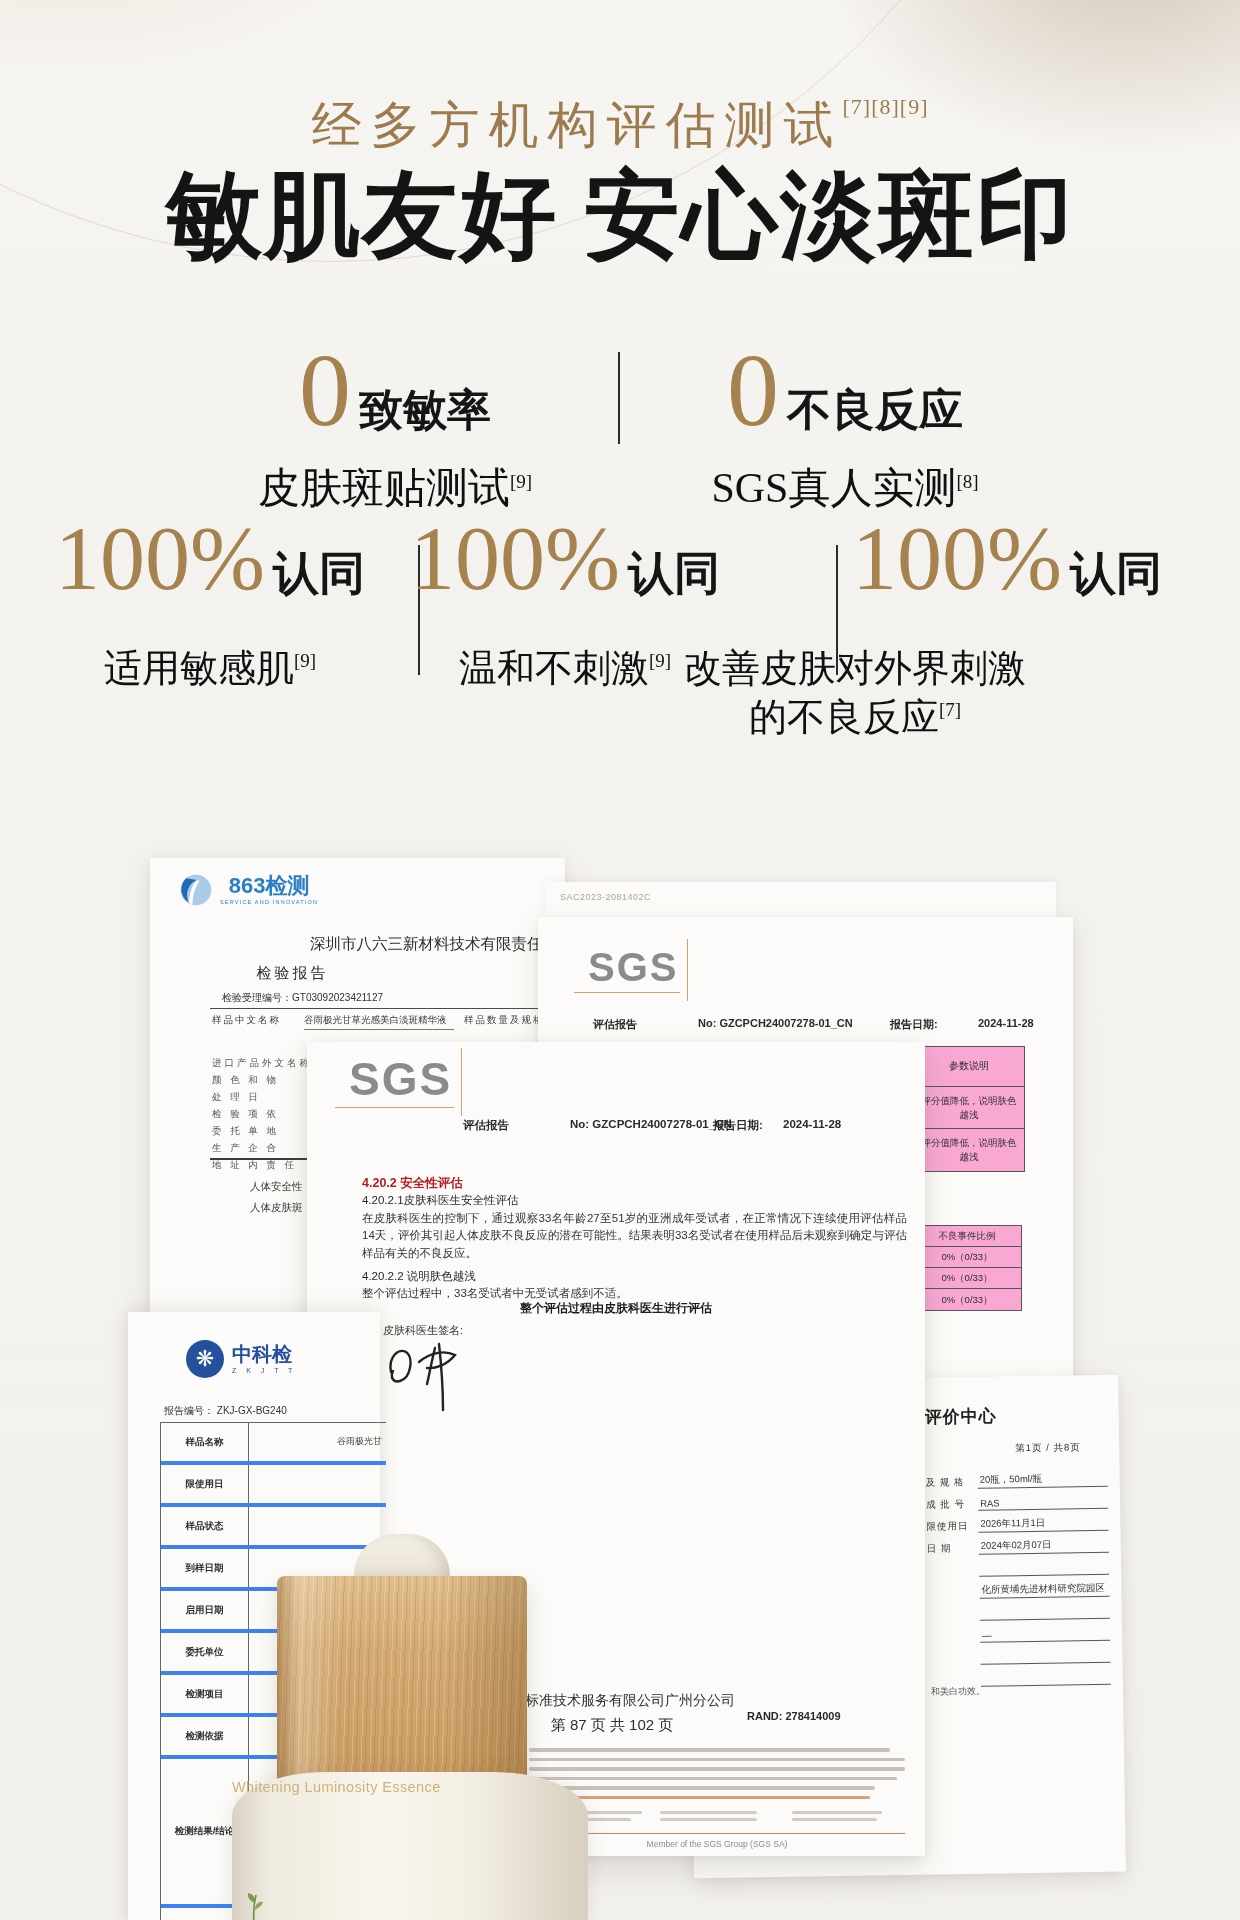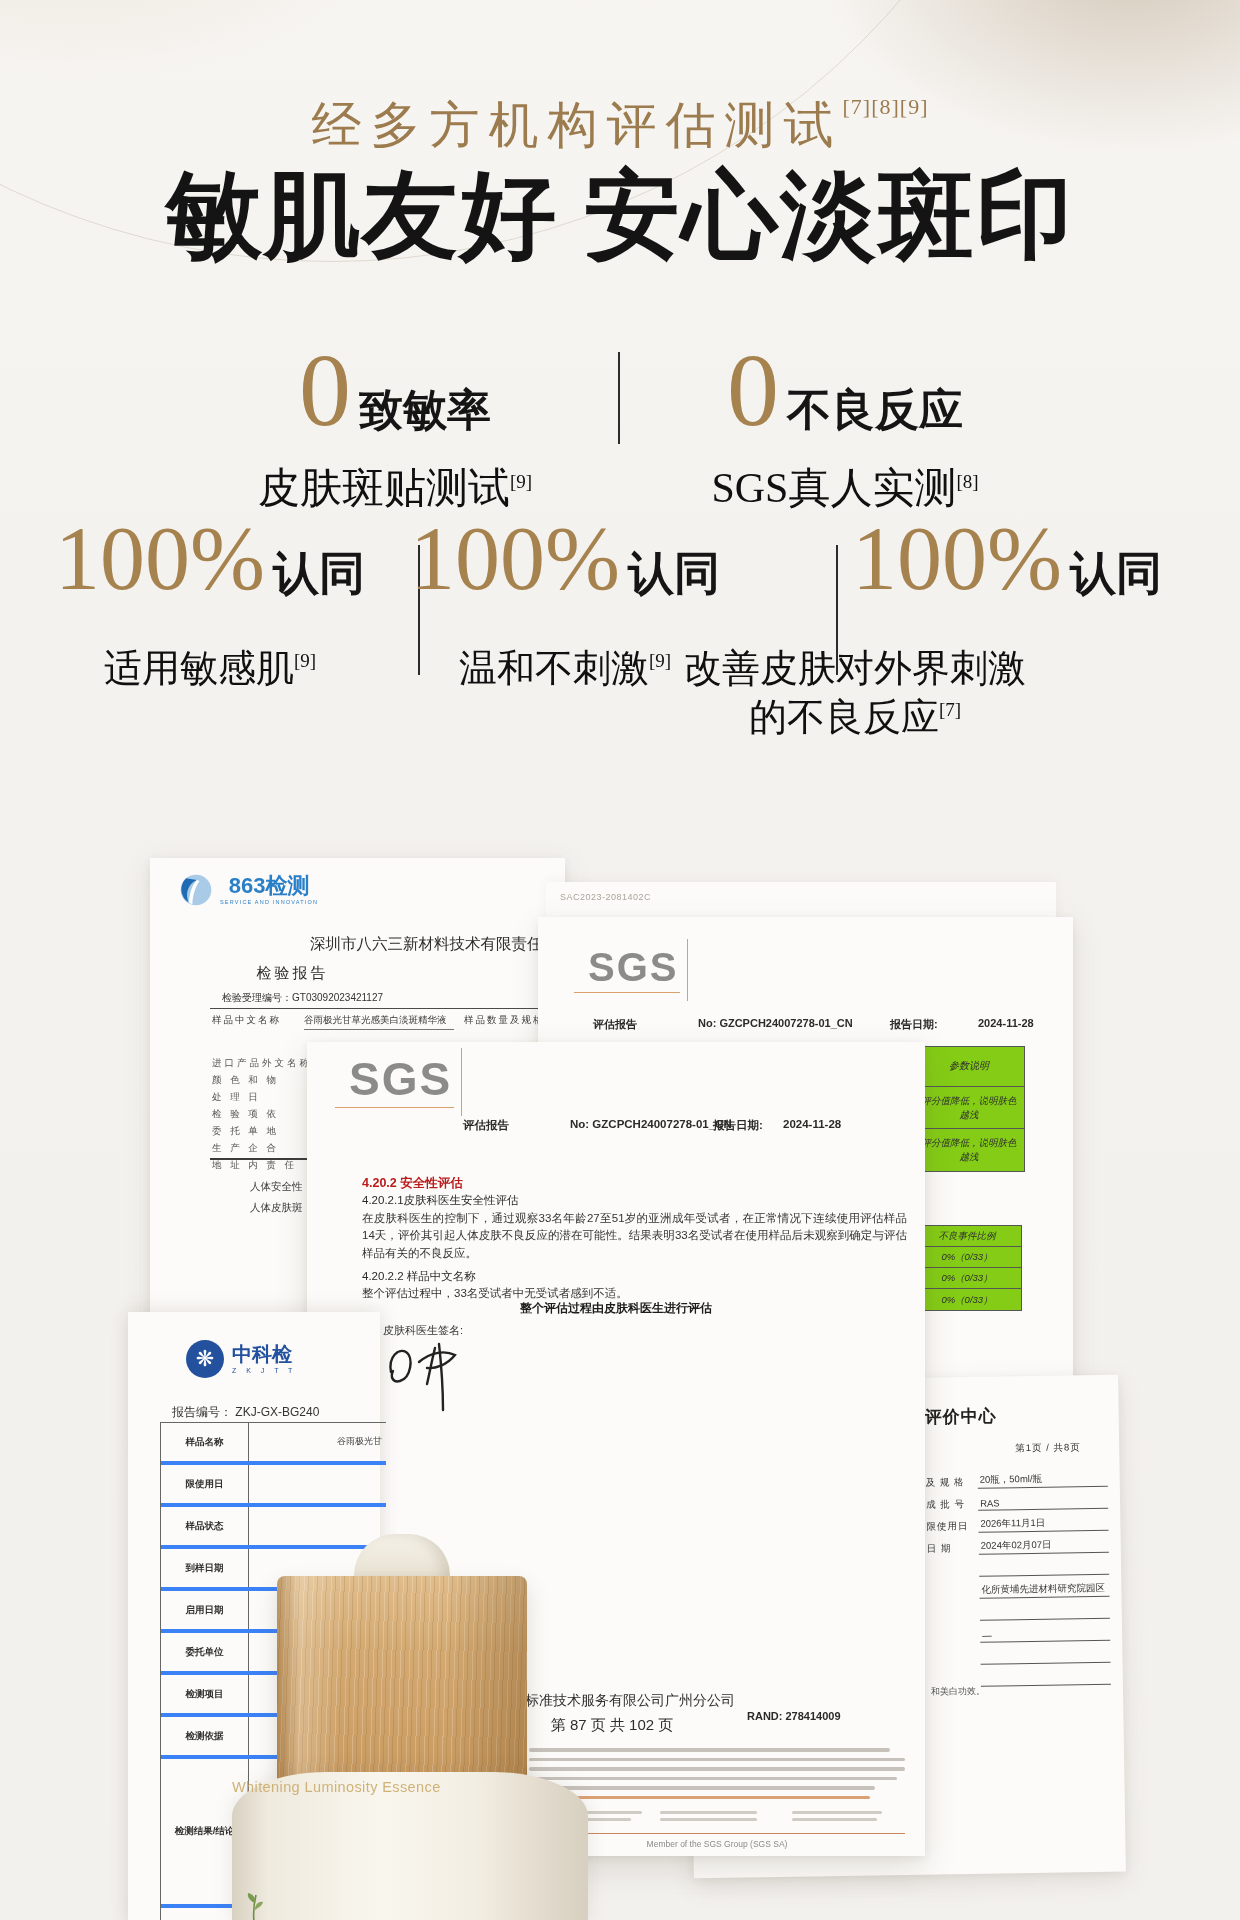--- a/index.html
+++ b/index.html
@@ -73,21 +73,21 @@
   .a-notes{position:absolute;left:100px;top:318px;font-size:10.5px;color:#3a3a3a;line-height:21px;}
 
   
   .sgslogo{position:relative;color:#8b8b8b;font-weight:bold;font-family:"Liberation Sans",sans-serif;line-height:1;letter-spacing:2px;}
   .sgslogo::after{content:"";position:absolute;right:-10px;top:-8px;bottom:-14px;width:1px;background:#d9a06a;}
   .sgslogo::before{content:"";position:absolute;left:-14px;right:-2px;bottom:-6px;height:1px;background:#d9a06a;}
 
   .b-logo{position:absolute;left:50px;top:30px;font-size:40px;}
   .b-head{position:absolute;top:100px;left:0;font-size:11px;font-weight:bold;color:#2b2b2b;white-space:nowrap;}
   .bh1{left:55px;}.bh2{left:160px;}.bh3{left:352px;}.bh4{left:440px;}
-  .b-tbl{position:absolute;border:1px solid #555;background:#84cc16;font-style:italic;}
+  .b-tbl{position:absolute;border:1px solid #555;background:#f9a8d4;}
   .b-tbl .cell{border-bottom:1px solid #555;display:flex;align-items:center;justify-content:center;
     text-align:center;font-size:9.5px;color:#2e2e2e;line-height:1.45;padding:2px 6px;}
   .b-tbl .cell:last-child{border-bottom:none;}
   .tbl-param{left:375px;top:129px;width:112px;}
   .tbl-param .cell.h{height:40px;font-size:10px;}
   .tbl-param .cell{height:42px;}
   .tbl-sliver{left:361px;top:129px;width:14px;}
   .tbl-sliver .cell{height:42px;}
   .tbl-sliver .cell.h{height:40px;}
   .tbl-adv{left:374px;top:308px;width:110px;}
@@ -117,21 +117,21 @@
   .fp-contact .fp-bar{height:3px;margin:4px 0;background:#cfccc5;}
   .fp-div{border-top:1.5px solid #c9885c;margin-top:8px;}
   .c-member{margin-top:5px;text-align:center;font-size:8.5px;color:#8a8a8a;}
 
   
   .zkj-logo{position:absolute;left:58px;top:28px;display:flex;align-items:center;}
   .zkj-ring{width:38px;height:38px;border-radius:50%;background:#23519e;color:#fff;display:flex;align-items:center;justify-content:center;font-size:22px;}
   .zkj-t{margin-left:8px;}
   .zkj-nm{font-size:20px;font-weight:bold;color:#23519e;line-height:1;}
   .zkj-sb{font-size:7px;letter-spacing:4px;color:#23519e;margin-top:3px;}
-  .d-repno{position:absolute;left:44px;top:92px;font-size:12px;color:#333;white-space:nowrap;}
+  .d-repno{position:absolute;left:36px;top:92px;font-size:10px;color:#333;white-space:nowrap;}
   .d-tbl{position:absolute;left:32px;top:110px;width:226px;border:1px solid #666;border-right:none;}
   .d-row{display:flex;border-bottom:4px solid #3b82f6;}
   .d-row:last-child{border-bottom:none;}
   .d-lab{width:88px;border-right:1px solid #666;display:flex;align-items:center;justify-content:center;
     font-size:9.5px;font-weight:bold;color:#2e2e2e;text-align:center;padding:2px;}
   .d-val{flex:1;display:flex;align-items:center;justify-content:flex-end;font-size:9px;color:#444;padding:2px 4px;text-align:right;line-height:1.5;}
   .d-h38{height:38px;}.d-h145{height:145px;}.d-h60{height:60px;}
 
   
   .e-head{position:absolute;left:238px;top:28px;font-size:17px;font-weight:bold;color:#222;letter-spacing:1px;}
@@ -328,21 +328,21 @@
 
   <div class="doc doc-c">
     <div class="sgslogo c-logo">SGS</div>
     <div class="c-head ch1">评估报告</div>
     <div class="c-head ch2">No: GZCPCH24007278-01_CN</div>
     <div class="c-head ch3">报告日期:</div>
     <div class="c-head ch4">2024-11-28</div>
     <div class="c-sec">4.20.2  安全性评估</div>
     <div class="c-sub1">4.20.2.1皮肤科医生安全性评估</div>
     <div class="c-para">在皮肤科医生的控制下，通过观察33名年龄27至51岁的亚洲成年受试者，在正常情况下连续使用评估样品14天，评价其引起人体皮肤不良反应的潜在可能性。结果表明33名受试者在使用样品后未观察到确定与评估样品有关的不良反应。</div>
-    <div class="c-sub2">4.20.2.2 样品中文名称</div>
+    <div class="c-sub2">4.20.2.2 说明肤色越浅</div>
     <div class="c-body2">整个评估过程中，33名受试者中无受试者感到不适。</div>
     <div class="c-concl">整个评估过程由皮肤科医生进行评估</div>
     <div class="c-sign">皮肤科医生签名:</div>
     <svg class="c-sig" width="100" height="74" viewBox="0 0 100 74">
       <g fill="none" stroke="#222" stroke-width="2.4" stroke-linecap="round">
         <path d="M8 34 C5 18 16 10 23 14 C31 19 28 40 17 43 C10 45 7 39 10 33"></path>
         <path d="M52 10 C48 26 46 38 44 46"></path>
         <path d="M36 24 C48 14 62 12 72 17 C64 27 52 31 44 30"></path>
         <path d="M56 6 C58 24 60 48 60 72"></path>
       </g>

